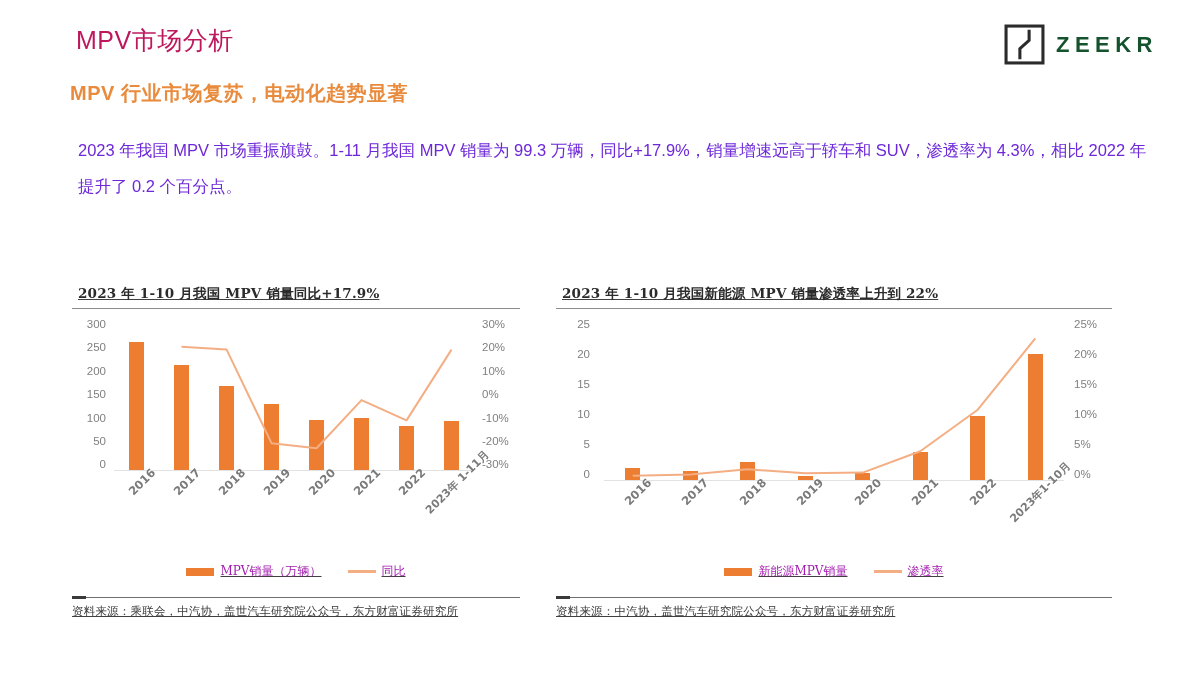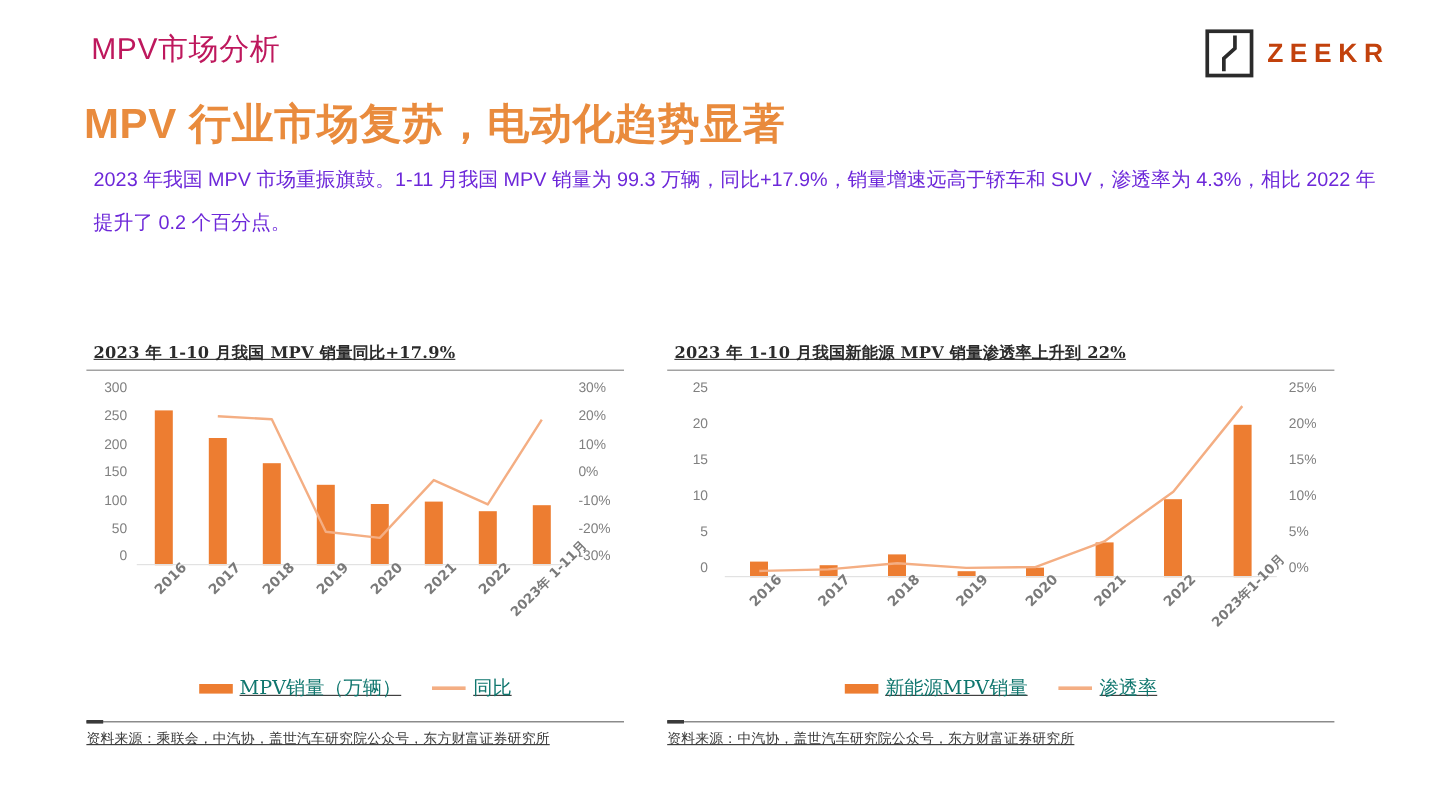--- a/index.html
+++ b/index.html
@@ -45,29 +45,29 @@
   }
   .logo-mark {
     width: 41px;
     height: 41px;
     flex: 0 0 auto;
   }
   .logo-text {
     font-size: 22px;
     font-weight: 700;
     letter-spacing: 5.5px;
-    color: #c2410c;
+    color: #14532d;
   }
 
   
   .headline {
     position: absolute;
     left: 70px;
     top: 80px;
-    font-size: 35px;
+    font-size: 20px;
     font-weight: 700;
     color: #E98B3D;
     letter-spacing: 0.5px;
     white-space: nowrap;
   }
 
   
   .body-text {
     position: absolute;
     left: 78px;
@@ -197,22 +197,22 @@
   }
   .xtick.long span { font-size: 11px; }
 
   
   .legend {
     display: flex;
     justify-content: center;
     align-items: center;
     gap: 26px;
     font-family: "DejaVu Serif", "Liberation Serif", serif;
-    font-size: 16px;
-    color: #0f766e;
+    font-size: 12px;
+    color: #a21caf;
   }
   .legend-item {
     display: flex;
     align-items: center;
     gap: 6px;
     white-space: nowrap;
   }
   .swatch-bar {
     width: 28px;
     height: 8px;

